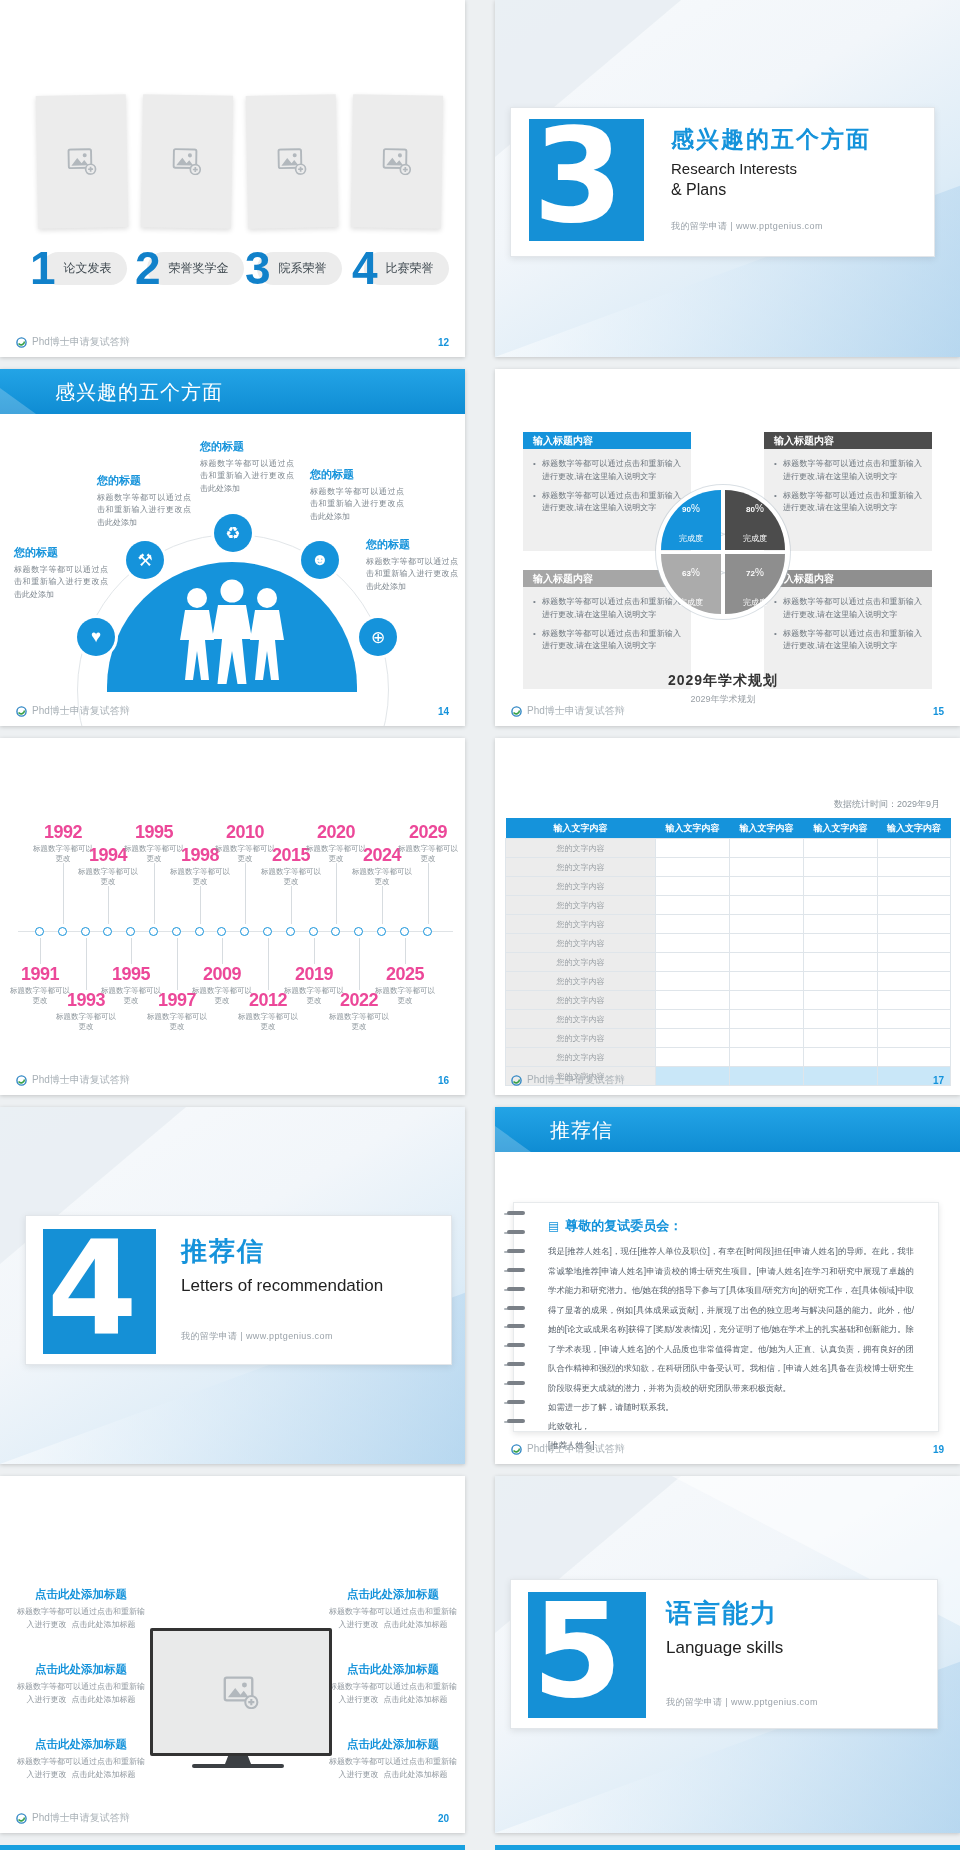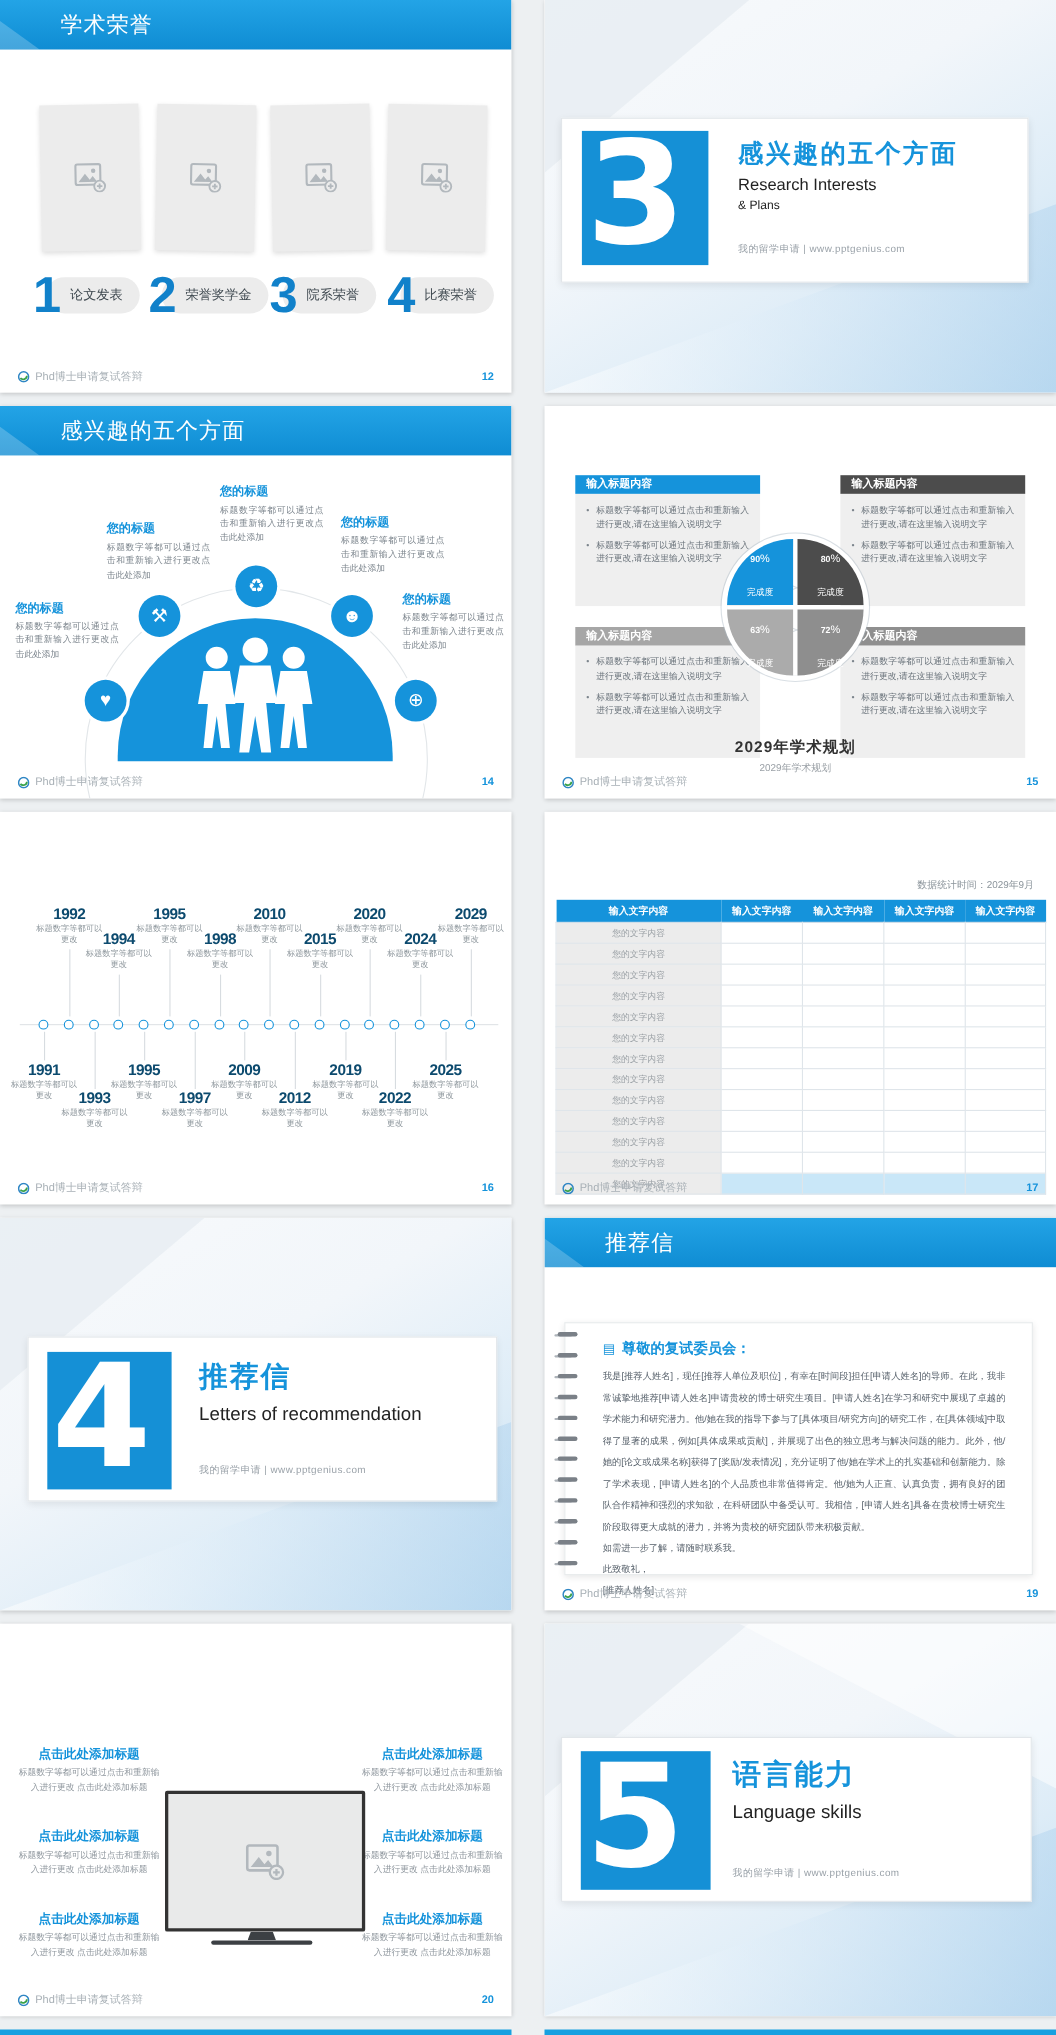--- a/index.html
+++ b/index.html
@@ -73,21 +73,21 @@
   .q3{left:0;top:64px;background:#ababab;border-radius:0 0 0 62px;}
   .q4{left:64px;top:64px;background:#8e8e8e;border-radius:0 0 62px 0;}
   .pcap{position:absolute;left:128px;top:302px;width:200px;text-align:center;}
   .pcap b{font-size:14px;color:#333;letter-spacing:1px;}
   .pcap div{font-size:9px;color:#9aa0a6;margin-top:3px;}
   .cline{position:absolute;width:40px;height:1px;background:#d9dfe4;transform-origin:left center;}
   
   .axis{position:absolute;left:18px;right:12px;top:193px;height:1px;background:#dfe3e6;}
   .tick{position:absolute;top:189px;width:7px;height:7px;border:1.5px solid #1593db;border-radius:50%;background:#fff;}
   .tl{position:absolute;width:64px;text-align:center;}
-  .tl b{display:block;font-size:14px;color:#0c4a6e;letter-spacing:-.5px;}
+  .tl b{display:block;font-size:18px;color:#ec4899;letter-spacing:-.5px;}
   .tl span{display:block;font-size:7.5px;color:#8d969c;line-height:1.35;margin-top:1px;}
   .tl::after,.tl::before{background:#d7dce0;width:1px;}
   .t1{top:84px;}.t2{top:107px;}
   .t1::after{content:"";position:absolute;left:50%;top:41px;height:61px;}
   .t2::after{content:"";position:absolute;left:50%;top:41px;height:38px;}
   .b1{top:226px;}.b2{top:252px;}
   .b1::before{content:"";position:absolute;left:50%;bottom:100%;height:26px;}
   .b2::before{content:"";position:absolute;left:50%;bottom:100%;height:52px;}
   
   .note{position:absolute;right:20px;top:60px;font-size:9px;color:#8b949b;}
@@ -101,39 +101,36 @@
          border:1px solid #e7eaec;box-shadow:0 2px 6px rgba(0,0,0,.1);}
   .coils{position:absolute;left:-7px;top:8px;bottom:8px;display:flex;flex-direction:column;justify-content:space-between;}
   .coils i{display:block;width:18px;height:4px;background:#7a8087;border-radius:2px;
            box-shadow:-4px 1px 0 -1px #aeb4ba;}
   .lbody{padding:11px 24px 6px 34px;}
   .lsal{font-size:13px;font-weight:bold;color:#1593db;margin:3px 0 7px;}
   .docic{color:#1593db;margin-right:6px;font-weight:normal;font-size:12px;}
   .lp{font-size:8.4px;line-height:19.5px;color:#57616b;text-align:justify;margin:0;}
   .ll{font-size:8.4px;line-height:19px;color:#57616b;margin:0;}
   
-  .cb{position:absolute;width:130px;text-align:center;}
+  .cb{position:absolute;width:130px;text-align:center;font-family:Liberation Mono, monospace;}
   .cb b{display:block;font-size:11.5px;color:#1593db;margin-bottom:4px;}
   .cb span{display:block;font-size:8px;line-height:1.6;color:#8f979e;}
   .tv{position:absolute;left:150px;top:152px;width:176px;height:122px;background:#e9eaea;
       border:3px solid #333;border-radius:2px;display:flex;align-items:center;justify-content:center;}
   .tvneck{position:absolute;left:225px;top:280px;width:26px;height:8px;background:#3c4044;
           clip-path:polygon(12% 0,88% 0,100% 100%,0 100%);}
   .tvbase{position:absolute;left:192px;top:288px;width:92px;height:4px;background:#3c4044;border-radius:2px;}
   .strip{position:absolute;top:1845px;width:465px;height:5px;background:#18a0e0;}
 </style>
 </head>
 <body>
 
 <div class="canvas">
 
   <section class="slide" style="left:0;top:0">
-    <header class="hdr">
-      <span>学术荣誉</span>
-    </header>
     <div class="photo rA" style="left:37px">
       <svg width="30" height="27" viewBox="0 0 26 24">
           <rect x="1.2" y="1.2" width="20" height="16.5" rx="1.5" fill="#ececec" stroke="#b2b8bd" stroke-width="1.7"></rect>
           <circle cx="15.5" cy="6.5" r="1.8" fill="#b2b8bd"></circle>
           <path d="M3.5 15.5 L8.8 8.8 L12.6 13.6 L15 10.8 L18.6 15.5 Z" fill="#b2b8bd"></path>
           <circle cx="20.5" cy="19" r="4.4" fill="#ececec" stroke="#b2b8bd" stroke-width="1.5"></circle>
           <path d="M20.5 16.8 v4.4 M18.3 19 h4.4" stroke="#b2b8bd" stroke-width="1.5"></path>
         </svg>
     </div>
     <div class="photo rB" style="left:142px">
@@ -193,21 +190,21 @@
     <div class="secbg">
         <i class="tri2"></i>
         <i class="tri1"></i>
       </div>
     <div class="seccard" style="left:15px;top:107px;width:423px;height:148px">
       <div class="numbox" style="left:18px;top:11px;width:115px;height:122px;overflow:hidden">
         <span>3</span>
       </div>
       <div class="sectit" style="left:160px;top:16px;font-size:23px">感兴趣的五个方面</div>
       <div class="secsub" style="left:160px;top:52px;font-size:15px">Research Interests</div>
-      <div class="secsub" style="left:160px;top:73px;font-size:11px">&amp; Plans</div>
+      <div class="secsub" style="left:160px;top:73px;font-size:16px">&amp; Plans</div>
       <div class="sectag" style="left:160px;top:112px">我的留学申请 | www.pptgenius.com</div>
     </div>
   </section>
 
   <section class="slide" style="left:0;top:369px">
     <header class="hdr">
       <span>感兴趣的五个方面</span>
     </header>
     <div class="arc"></div>
     <div class="it" style="left:200px;top:70px">

